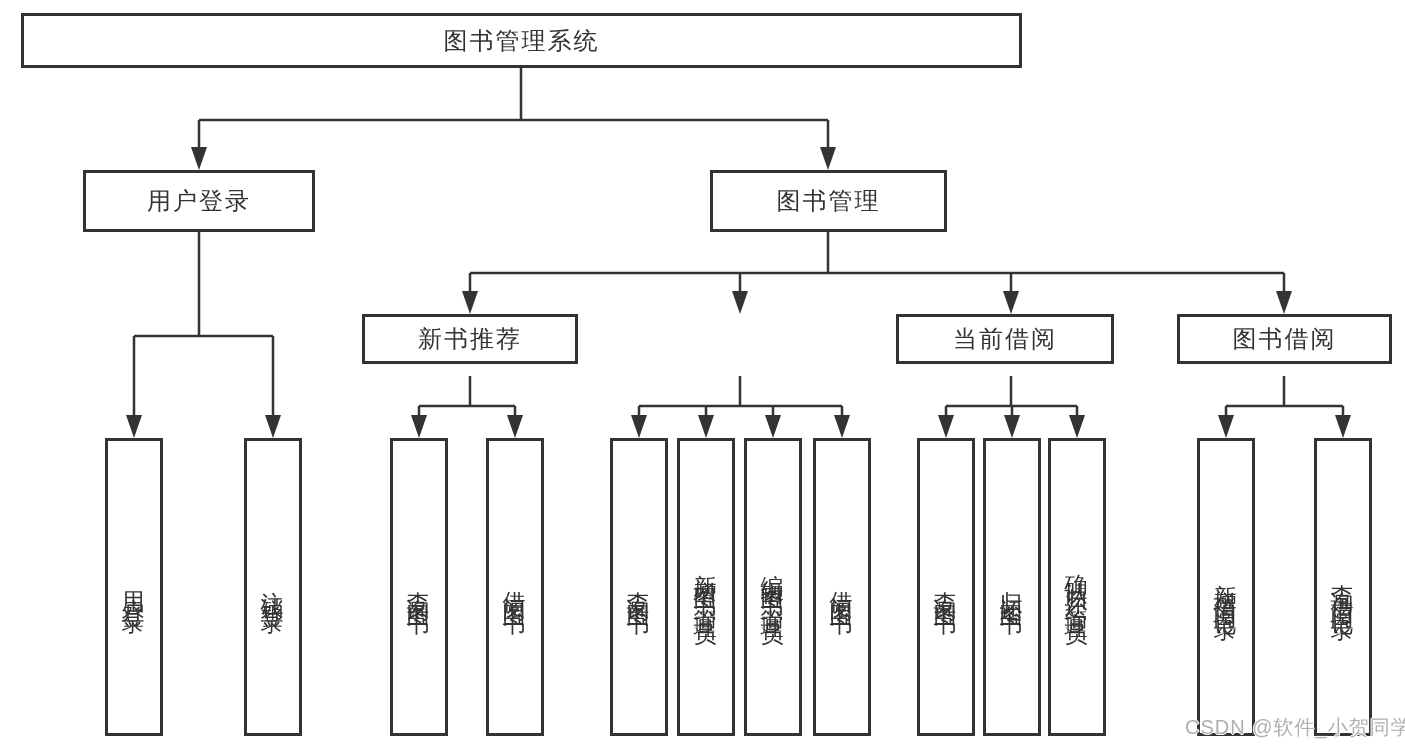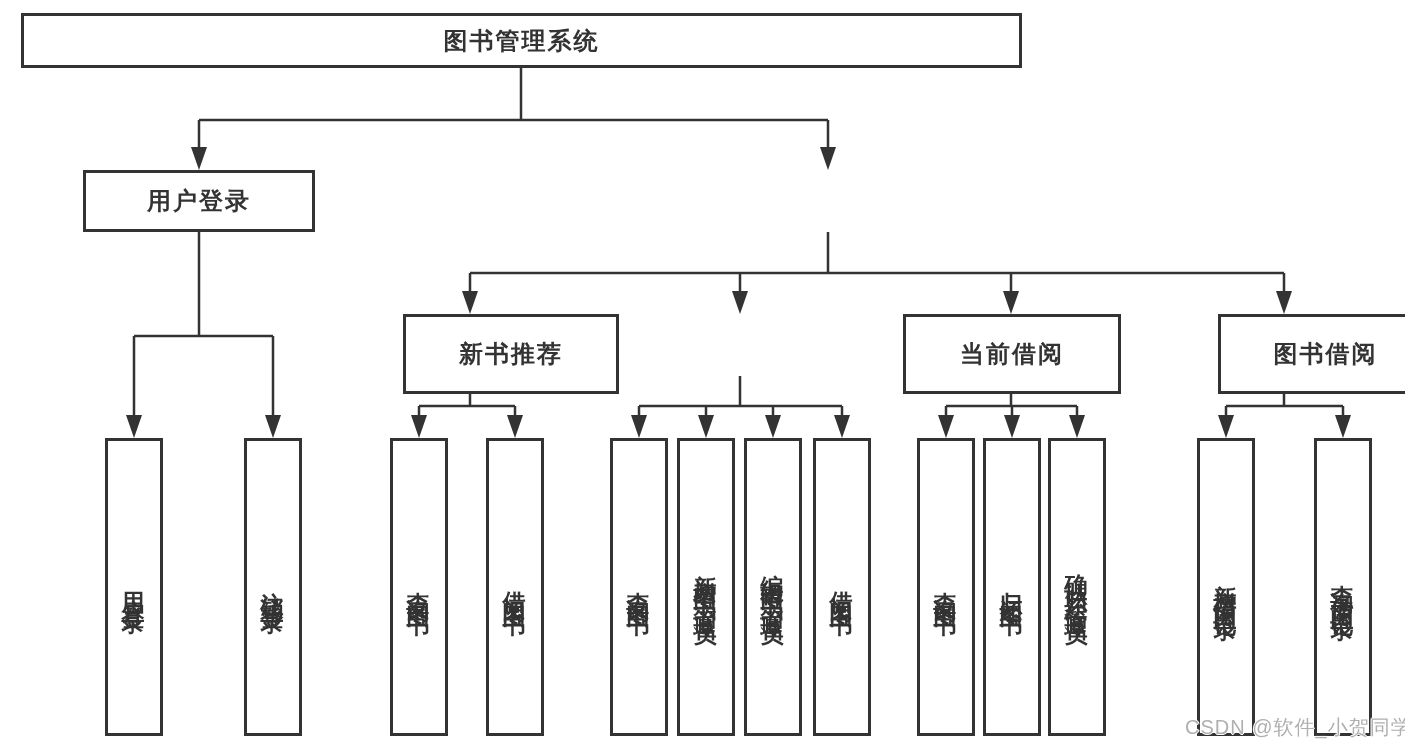--- a/index.html
+++ b/index.html
@@ -36,29 +36,28 @@
     background: #ffffff;
     border: 3px solid #333333;
     color: #333333;
     display: flex;
     align-items: center;
     justify-content: center;
     font-size: 24px;
     letter-spacing: 2px;
     z-index: 2;
     white-space: nowrap;
-    font-weight: bold;
   }
   .root  { left: 21px;  top: 13px;  width: 1001px; height: 55px; }
   .l2u   { left: 83px;  top: 170px; width: 232px;  height: 62px; }
   .l2b   { left: 710px; top: 170px; width: 237px;  height: 62px; }
-  .l3    { top: 314px; height: 80px; margin-left: 41px; }
+  .l3    { top: 314px; height: 50px; }
   .l3nb  { left: 362px;  width: 216px; }
   .l3bb  { left: 633px;  width: 215px; }
-  .l3cb  { left: 862px;  width: 218px; }
+  .l3cb  { left: 896px;  width: 218px; }
   .l3br  { left: 1177px; width: 215px; }
   .leaf {
     top: 438px;
     width: 58px;
     height: 298px;
     writing-mode: vertical-rl;
     text-orientation: mixed;
     font-size: 23px;
     letter-spacing: 7px;
     white-space: nowrap;
@@ -143,20 +142,23 @@
     </g>
   </svg>
 
   <div class="node root">
     <span>图书管理系统</span>
   </div>
 
   <div class="node l2u">
     <span>用户登录</span>
   </div>
+  <div class="node l2b">
+    <span>图书管理</span>
+  </div>
 
   <div class="node l3 l3nb">
     <span>新书推荐</span>
   </div>
   <div class="node l3 l3cb">
     <span>当前借阅</span>
   </div>
   <div class="node l3 l3br">
     <span>图书借阅</span>
   </div>

